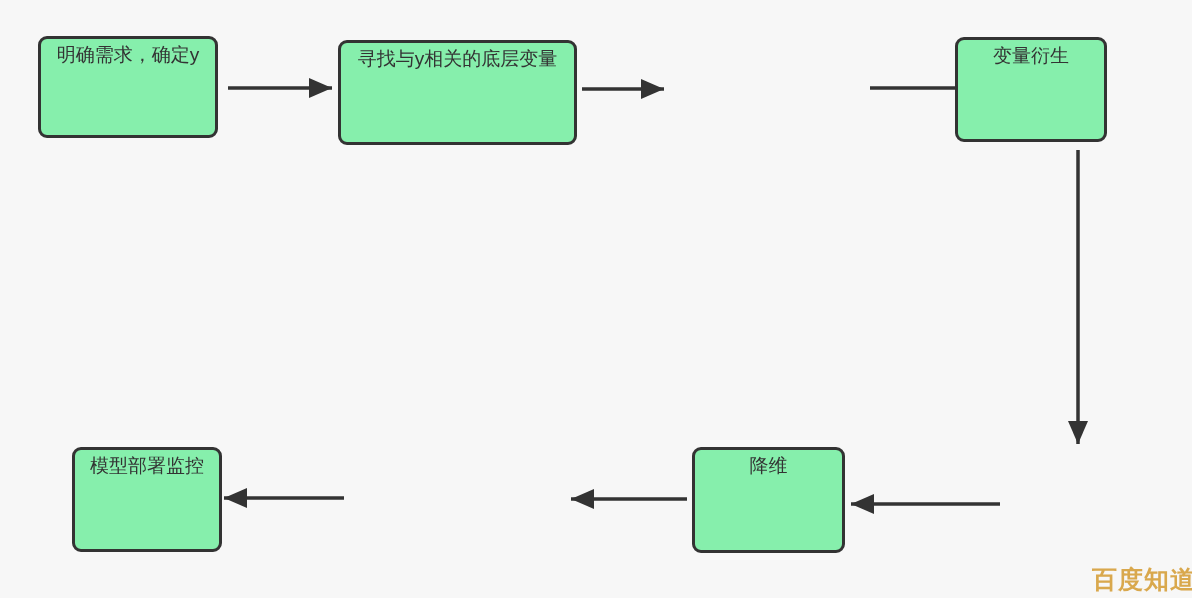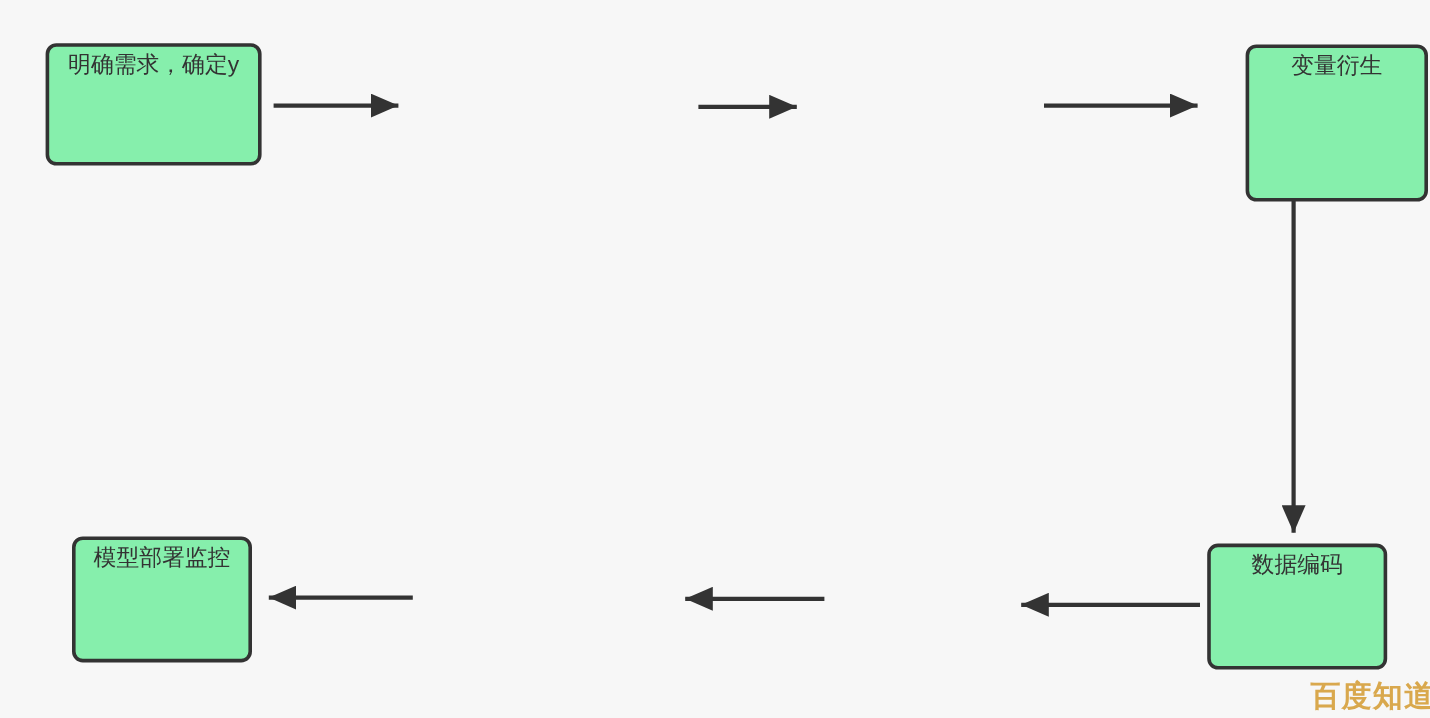--- a/index.html
+++ b/index.html
@@ -35,26 +35,26 @@
     text-align: center;
     font-size: 19px;
     color: #333333;
     padding: 4px 8px;
     line-height: 1.3;
   }
   
   .n1 { left: 38px;   top: 36px;  width: 180px; height: 102px; }
   .n2 { left: 338px;  top: 40px;  width: 239px; height: 105px; }
   .n3 { left: 672px;  top: 40px;  width: 193px; height: 98px;  }
-  .n4 { left: 1038px; top: 37px;  width: 152px; height: 131px; }
+  .n4 { left: 955px; top: 37px;  width: 152px; height: 105px; }
   
   .n5 { left: 1006px; top: 453px; width: 150px; height: 105px; }
   .n6 { left: 692px;  top: 447px; width: 153px; height: 106px; }
   .n7 { left: 350px;  top: 445px; width: 215px; height: 108px; }
-  .n8 { left: 60px;   top: 447px; width: 150px; height: 105px; }
+  .n8 { left: 72px;   top: 447px; width: 150px; height: 105px; }
 
   .wm-url {
     position: absolute;
     left: 906px;
     top: 570px;
     font-size: 17px;
     color: #e3e3e3;
     white-space: nowrap;
     letter-spacing: 0.5px;
   }
@@ -85,25 +85,28 @@
     <line x1="870" y1="88" x2="998" y2="88" stroke="#333333" stroke-width="3.5" marker-end="url(#ah)"></line>
     <line x1="1078" y1="150" x2="1078" y2="444" stroke="#333333" stroke-width="3.5" marker-end="url(#ah)"></line>
     <line x1="1000" y1="504" x2="851" y2="504" stroke="#333333" stroke-width="3.5" marker-end="url(#ah)"></line>
     <line x1="687" y1="499" x2="571" y2="499" stroke="#333333" stroke-width="3.5" marker-end="url(#ah)"></line>
     <line x1="344" y1="498" x2="224" y2="498" stroke="#333333" stroke-width="3.5" marker-end="url(#ah)"></line>
   </svg>
 
   <div class="node n1">
     <span>明确需求，确定y</span>
   </div>
+  <div class="node n2">
+    <span>寻找与y相关的底层变量</span>
+  </div>
   <div class="node n4">
     <span>变量衍生</span>
   </div>
-  <div class="node n5">
-    <span>数据编码</span>
+  <div class="node n6">
+    <span>降维</span>
   </div>
   <div class="node n8">
     <span>模型部署监控</span>
   </div>
 
   <span class="wm-brand">百度知道</span>
 
 </div>
 
 </body></html>

